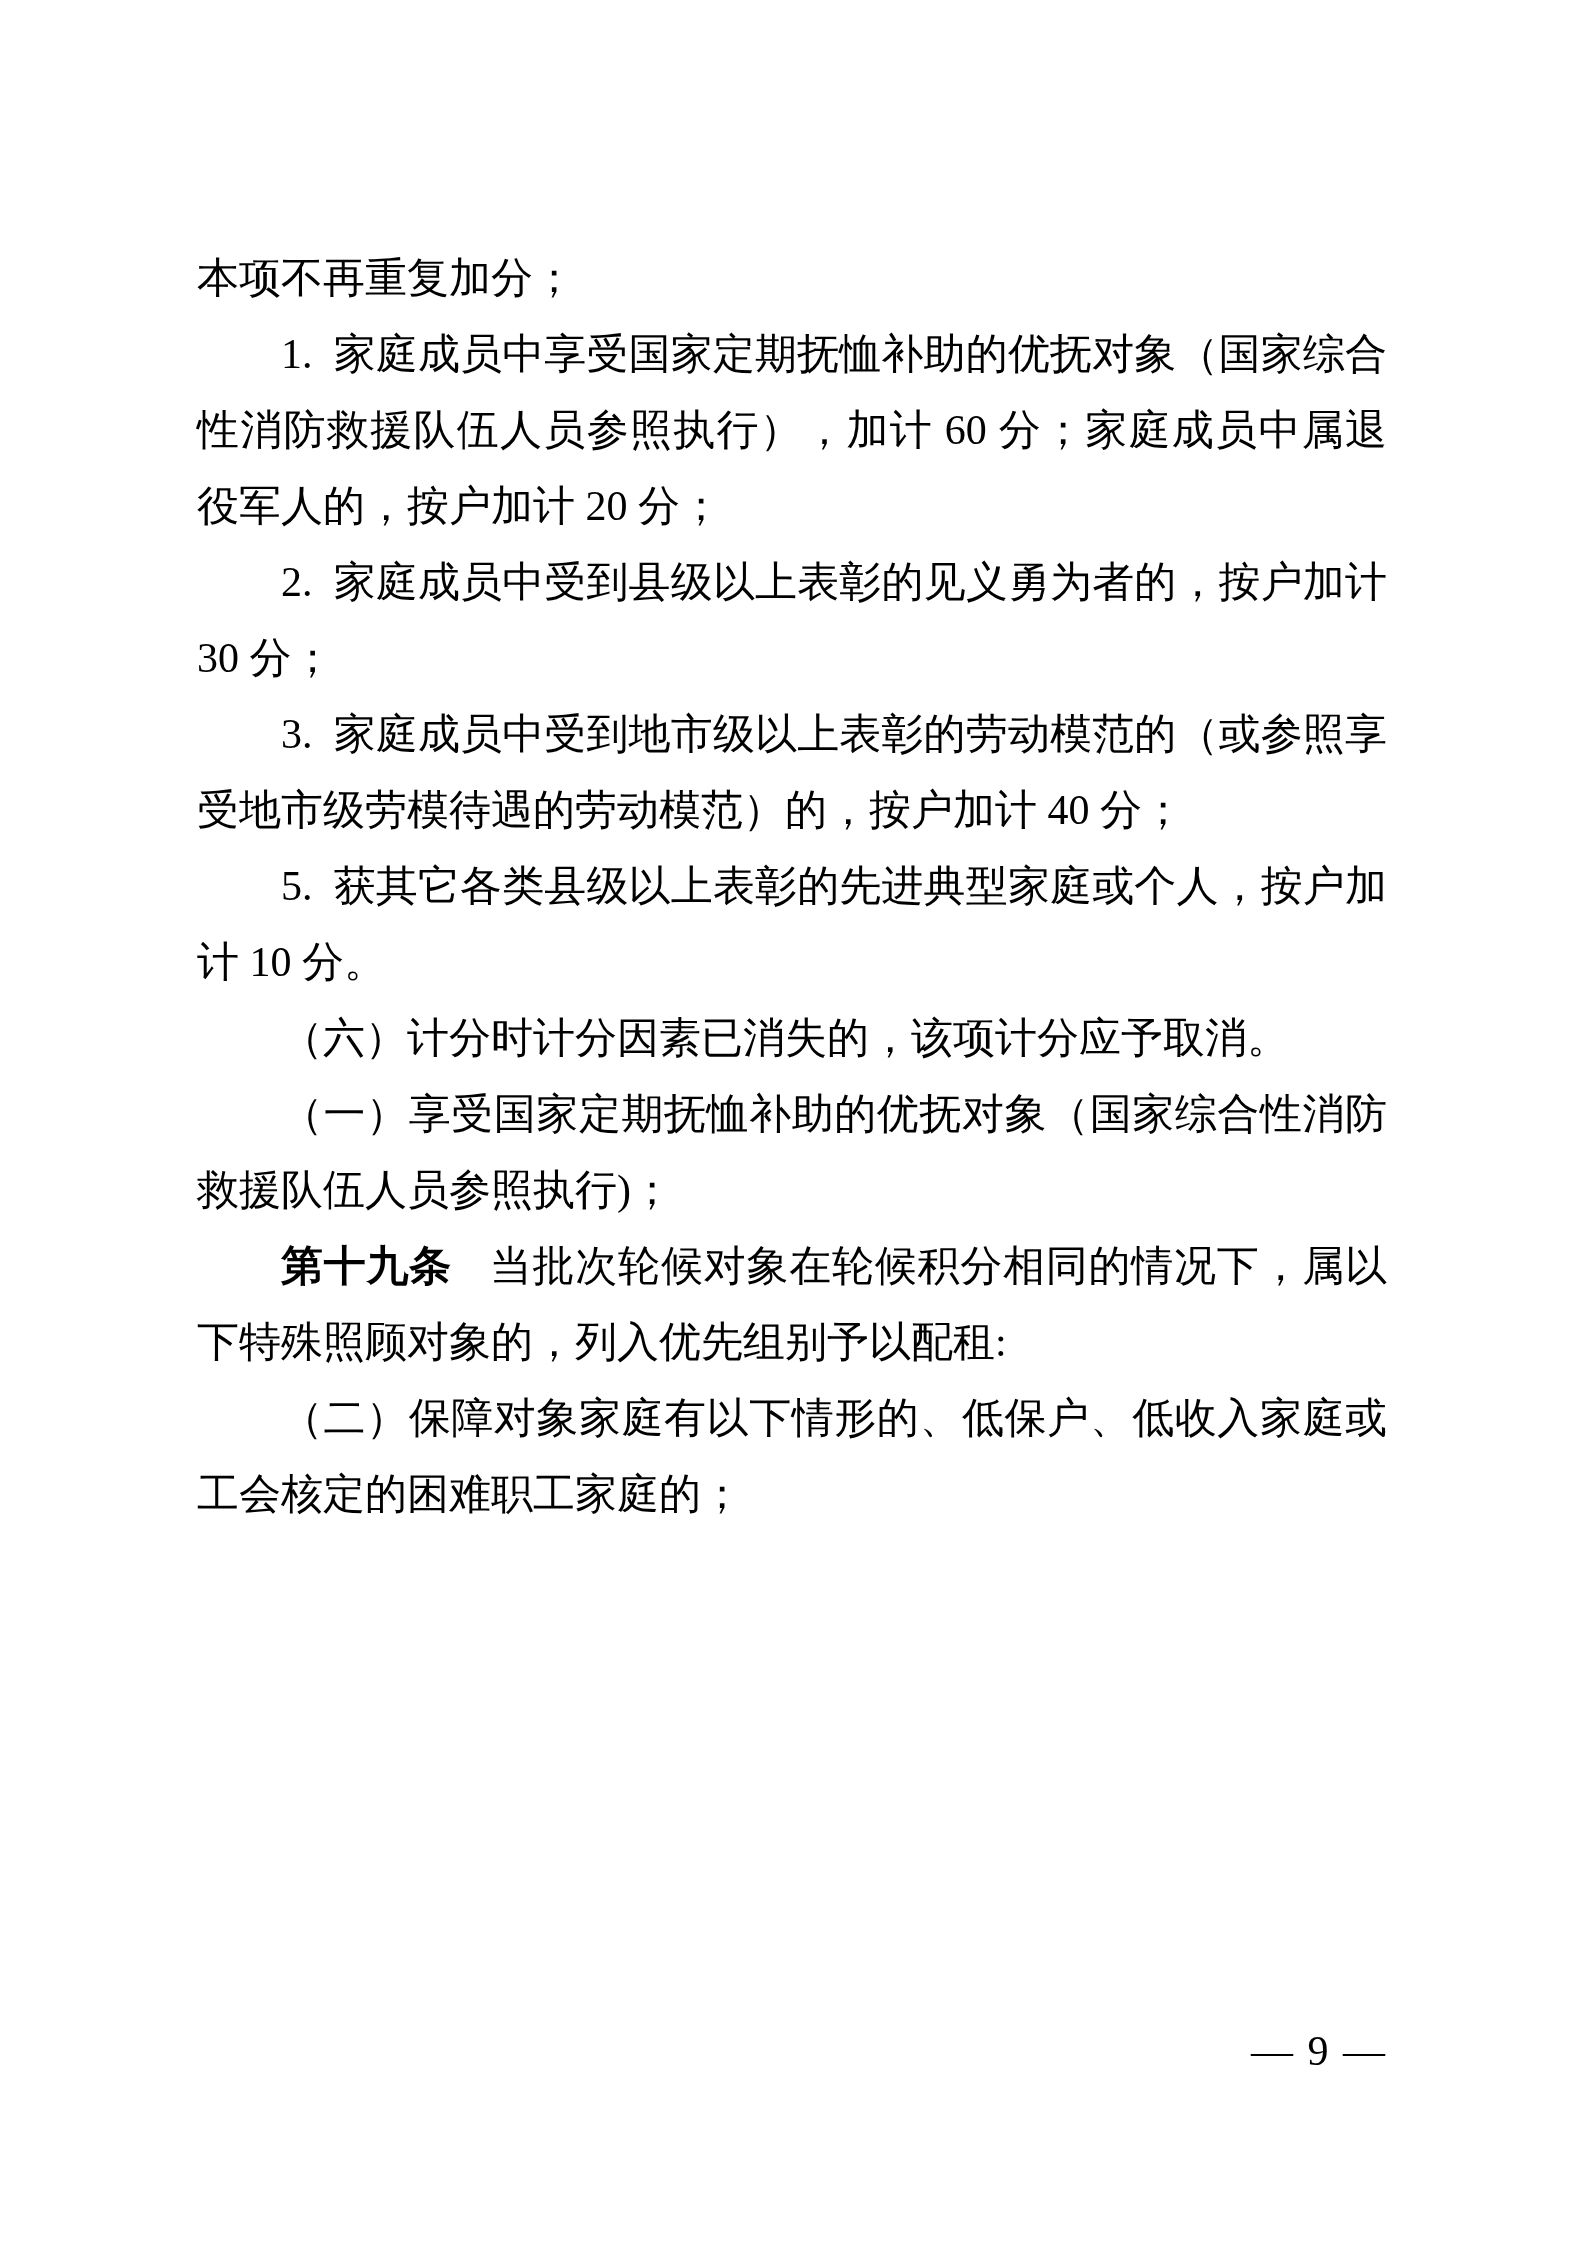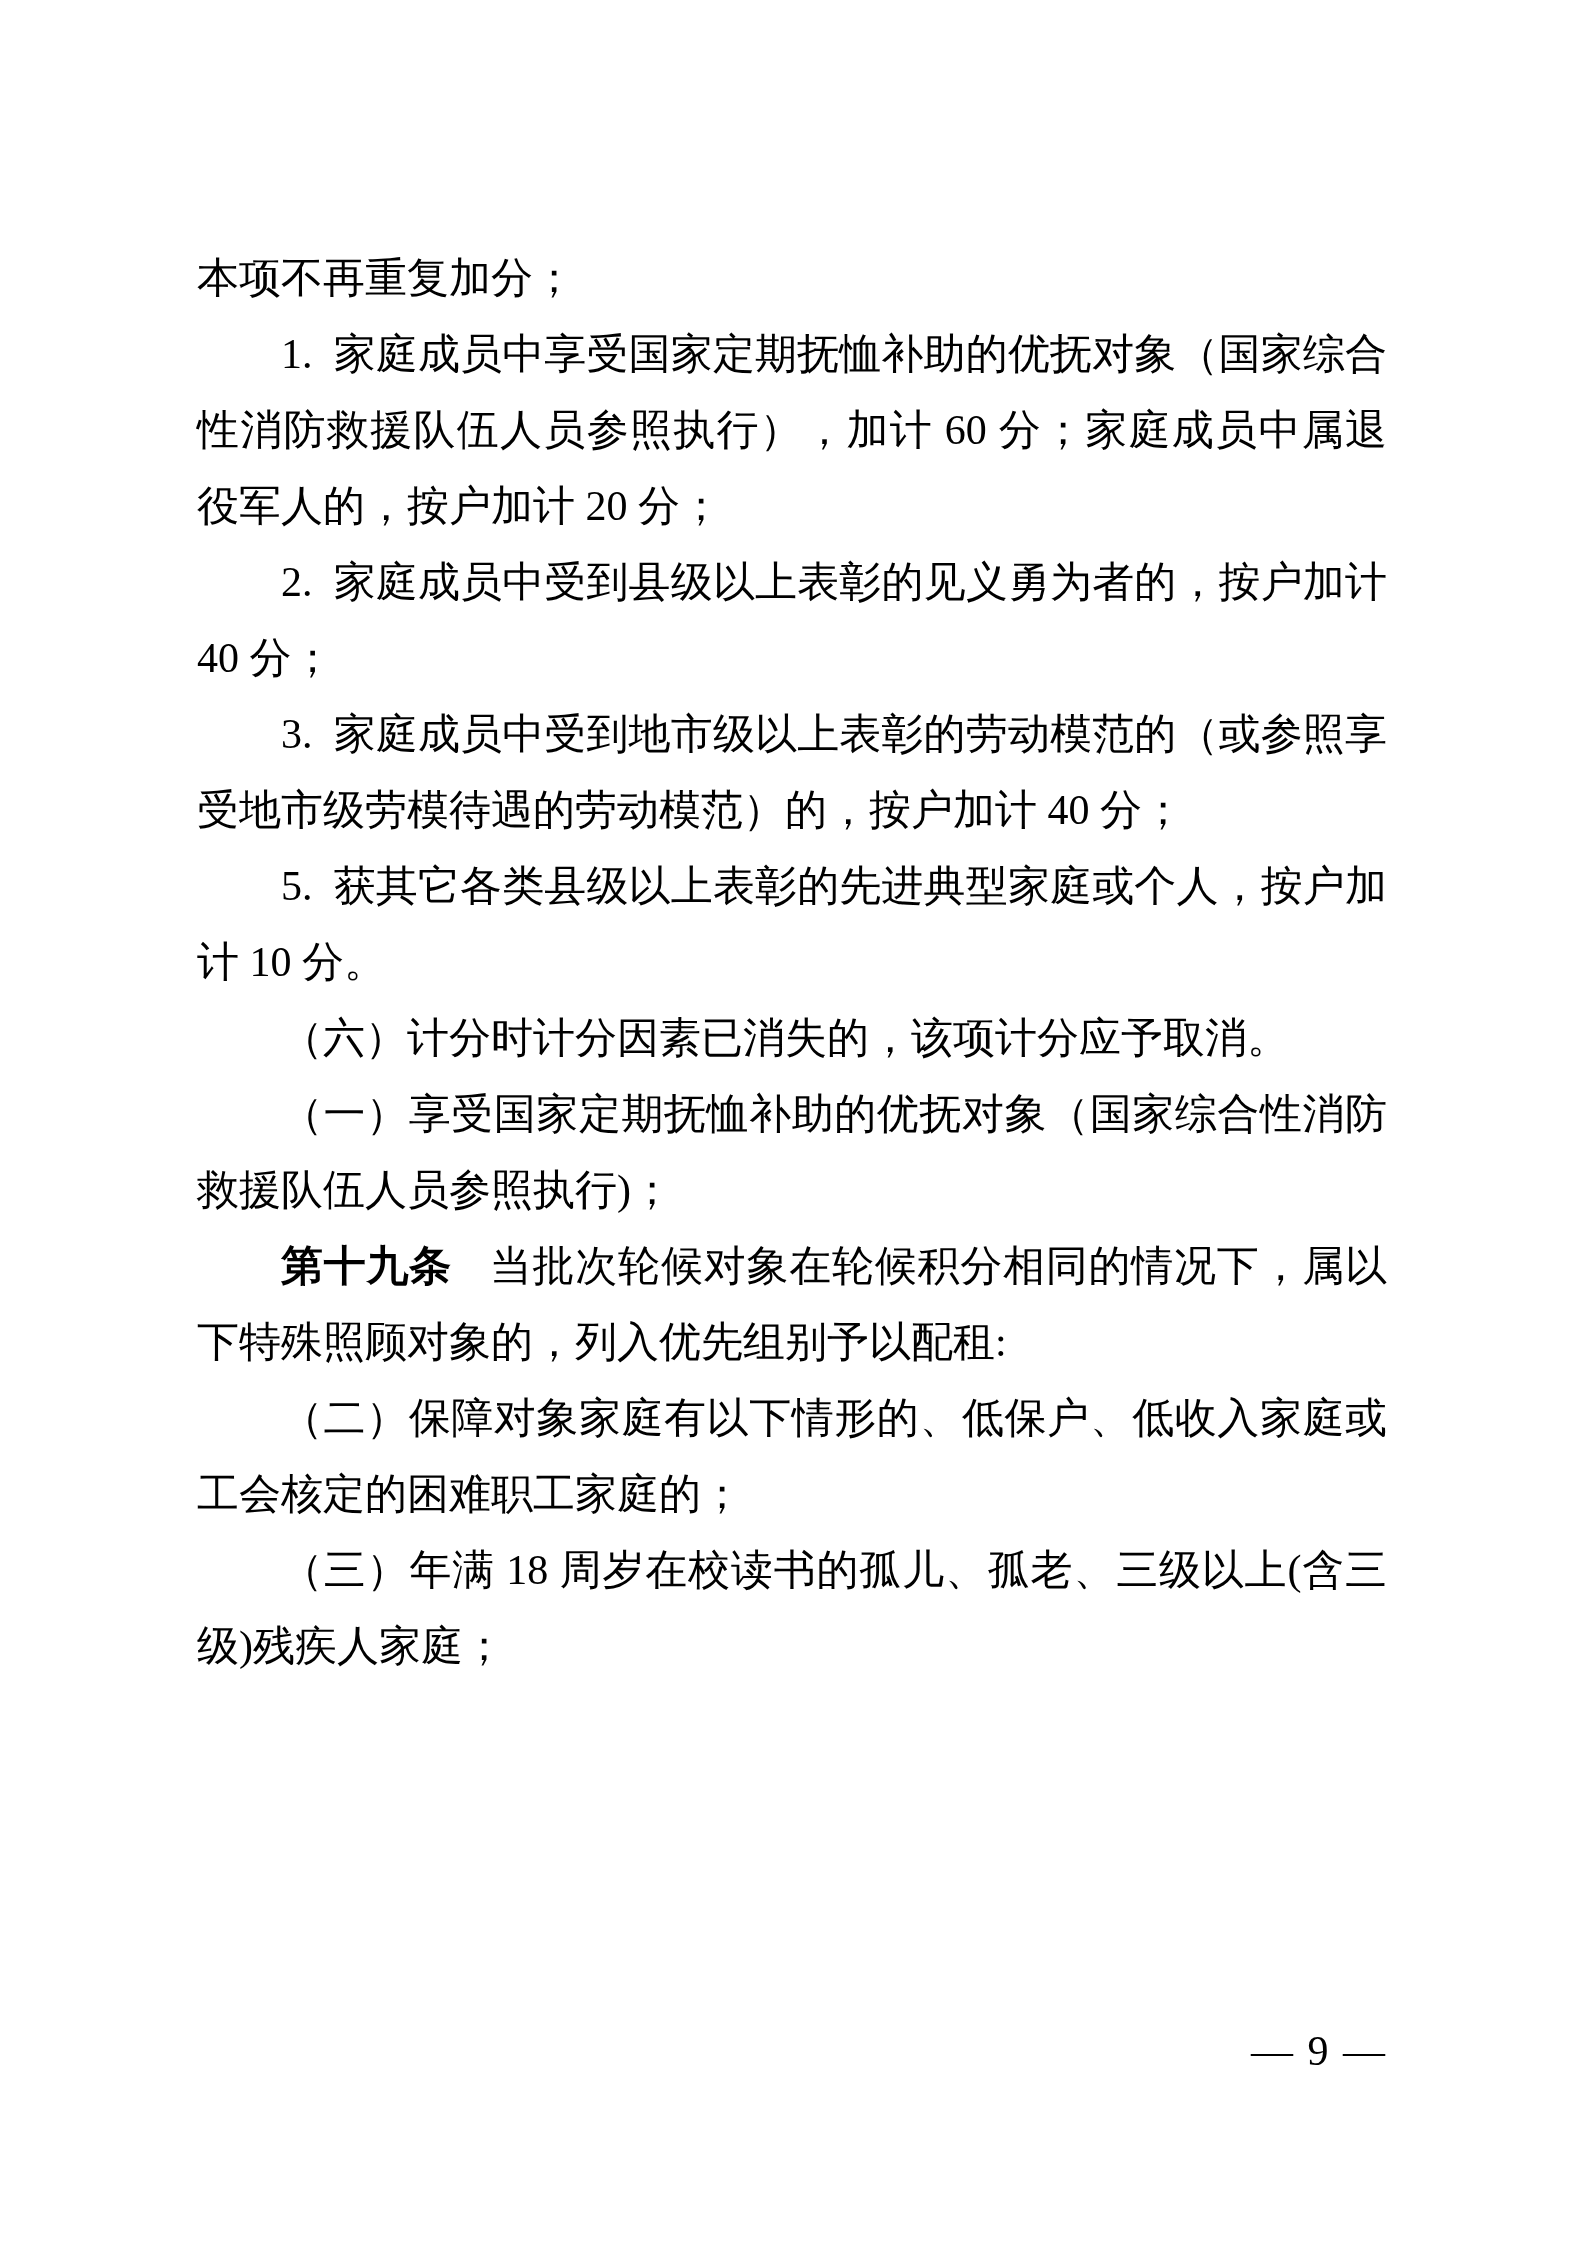--- a/index.html
+++ b/index.html
@@ -51,29 +51,28 @@
   }
 </style>
 </head>
 <body>
 
 <div class="page">
 
   <main class="text-block">
     <p class="para no-indent">本项不再重复加分；</p>
     <p class="para">1. 家庭成员中享受国家定期抚恤补助的优抚对象（国家综合性消防救援队伍人员参照执行），加计 60 分；家庭成员中属退役军人的，按户加计 20 分；</p>
-    <p class="para">2. 家庭成员中受到县级以上表彰的见义勇为者的，按户加计 40 分；</p>
+    <p class="para">2. 家庭成员中受到县级以上表彰的见义勇为者的，按户加计 30 分；</p>
     <p class="para">3. 家庭成员中受到地市级以上表彰的劳动模范的（或参照享受地市级劳模待遇的劳动模范）的，按户加计 40 分；</p>
     <p class="para">5. 获其它各类县级以上表彰的先进典型家庭或个人，按户加计 10 分。</p>
     <p class="para">（六）计分时计分因素已消失的，该项计分应予取消。</p>
     <p class="para">（一）享受国家定期抚恤补助的优抚对象（国家综合性消防救援队伍人员参照执行)；</p>
     <p class="para">
       <span class="article-lead">第十九条</span><span>当批次轮候对象在轮候积分相同的情况下，属以下特殊照顾对象的，列入优先组别予以配租:</span>
     </p>
     <p class="para">（二）保障对象家庭有以下情形的、低保户、低收入家庭或工会核定的困难职工家庭的；</p>
-    <p class="para">（三）年满 18 周岁在校读书的孤儿、孤老、三级以上(含三级)残疾人家庭；</p>
   </main>
 
   <footer class="page-footer">
     <span class="page-number">— 9 —</span>
   </footer>
 
 </div>
 
 </body></html>

